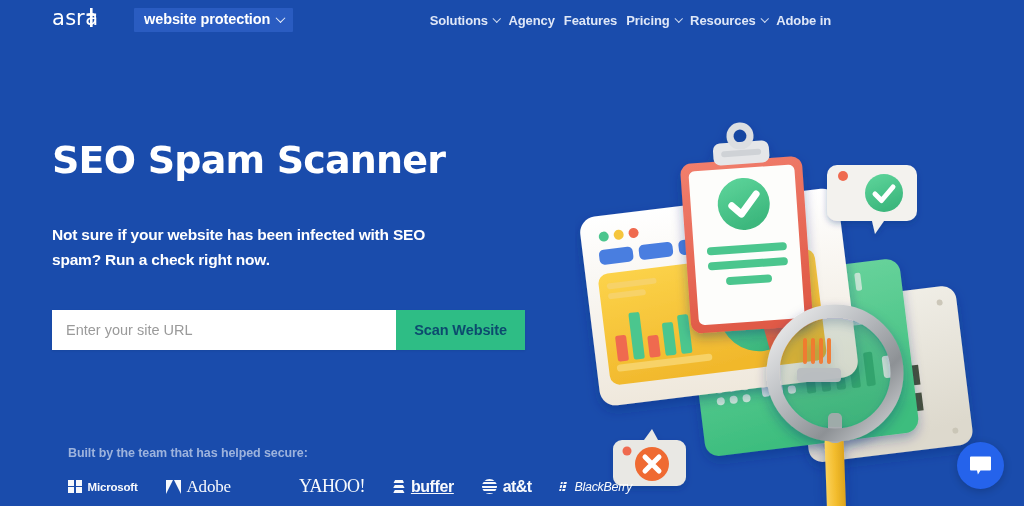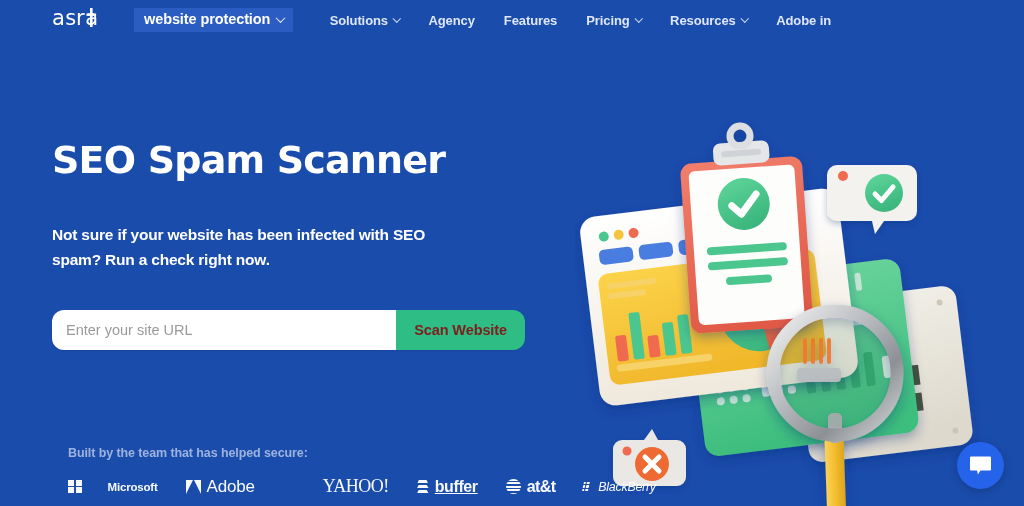--- a/index.html
+++ b/index.html
@@ -66,21 +66,21 @@
     border-right: 1.8px solid currentColor;
     border-bottom: 1.8px solid currentColor;
     transform: rotate(45deg) translate(-1px,-1px);
     opacity: .9;
   }
 
   .nav-links {
     margin-left: auto;
     display: flex;
     align-items: center;
-    gap: 29px;
+    gap: 9px;
     padding-right: 18px;
   }
 
   .nav-item {
     display: inline-flex;
     align-items: center;
     gap: 6px;
     font-size: 13px;
     font-weight: 700;
     color: #dfe7f7;
@@ -117,42 +117,42 @@
     width: 420px;
     letter-spacing: -0.2px;
     margin-bottom: 38px;
   }
 
   
   .scan-form {
     display: flex;
     width: 473px;
     height: 40px;
-    border-radius: 12px;
+    border-radius: 0;
     overflow: hidden;
     box-shadow: 0 1px 2px rgba(0,0,0,.08);
   }
 
   .scan-input {
     flex: 1;
     border: none;
     outline: none;
     background: #ffffff;
     font-family: "Liberation Sans", sans-serif;
     font-size: 14.5px;
     color: #303030;
     padding: 0 14px;
   }
   .scan-input::placeholder { color: #9a9a9a; }
 
   .scan-btn {
     border: none;
     outline: none;
     background: #2ebd85;
-    color: #7f1d1d;
+    color: #0c4a6e;
     font-family: "Liberation Sans", sans-serif;
     font-size: 14.5px;
     font-weight: 700;
     letter-spacing: -0.1px;
     padding: 0 18px;
     cursor: pointer;
     white-space: nowrap;
   }
 
   
@@ -187,21 +187,21 @@
   }
 
   .ms-grid {
     display: grid;
     grid-template-columns: 6px 6px;
     grid-template-rows: 6px 6px;
     gap: 1.6px;
   }
   .ms-grid i { background: #fff; display: block; }
 
-  .logo-text-ms { font-size: 11.5px; font-weight: 700; letter-spacing: -0.2px; margin-left: 20px; }
+  .logo-text-ms { font-size: 11.5px; font-weight: 700; letter-spacing: -0.2px; }
 
   .adobe-mark {
     width: 15px; height: 14px;
     position: relative;
     overflow: hidden;
   }
   .adobe-mark::before {
     content: "";
     position: absolute;
     left: 0; top: 0;
@@ -210,21 +210,21 @@
     border-bottom: 14px solid transparent;
   }
   .adobe-mark::after {
     content: "";
     position: absolute;
     right: 0; top: 0;
     width: 0; height: 0;
     border-right: 7px solid #fff;
     border-bottom: 14px solid transparent;
   }
-  .logo-text-adobe { font-size: 17px; font-weight: 400; letter-spacing: -0.2px; font-family: Liberation Sans, sans-serif;}
+  .logo-text-adobe { font-size: 17px; font-weight: 400; letter-spacing: -0.2px; font-family: Liberation Serif, serif;}
 
   .logo-text-yahoo {
     font-family: "Liberation Serif", serif;
     font-size: 18px;
     letter-spacing: -0.5px;
     font-weight: 400;
     margin-left: 40px;
   }
 
   .buf-stack { display: flex; flex-direction: column; align-items: center; gap: 1.5px; }

